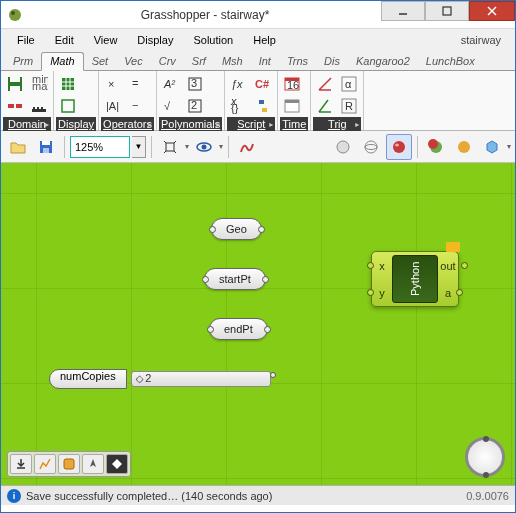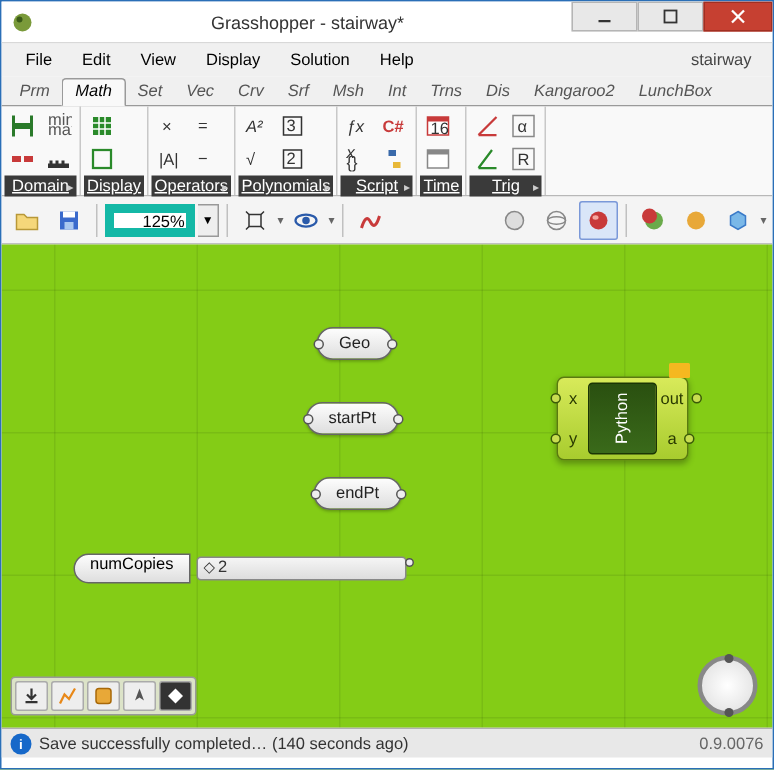--- a/index.html
+++ b/index.html
@@ -29,21 +29,21 @@
 .ribbon-icons { display:flex; flex:1; }
 .ribbon-col { display:flex; flex-direction:column; justify-content:space-around; }
 .ribbon-btn { width:24px; height:22px; display:flex; align-items:center; justify-content:center; border:1px solid transparent; }
 .ribbon-label { background:#3a3a3a; color:#fff; font-size:10px; text-align:center; padding:1px 2px; display:flex; justify-content:center; align-items:center; position:relative;text-decoration:underline; }
 .ribbon-label .expand { position:absolute; right:2px; color:#ccc; font-size:8px; }
 
 
 .toolbar { height:32px; background:#f4f4f4; border-bottom:1px solid #c0c0c0; display:flex; align-items:center; padding:0 4px; gap:2px; }
 .tb-btn { width:26px; height:26px; display:flex; align-items:center; justify-content:center; border:1px solid transparent; border-radius:2px; }
 .tb-sep { width:1px; height:22px; background:#c0c0c0; margin:0 3px; }
-.zoom-box { width:60px; height:22px; border:6px solid #14b8a6; background:#fff; display:flex; align-items:flex-start; padding:0 19px; }
+.zoom-box { width:60px; height:22px; border:1px solid #14b8a6; background:#fff; display:flex; align-items:center; padding:0 4px; }
 .zoom-arr { width:14px; height:22px; border:1px solid #999; border-left:none; background:#eee; display:flex; align-items:center; justify-content:center; font-size:8px; }
 
 
 .canvas { position:relative; height:322px; background:#84cc16; overflow:hidden; }
 .grid-v, .grid-h { position:absolute; background:rgba(0,0,0,0.08); }
 .grid-v { width:1px; top:0; bottom:0; }
 .grid-h { height:1px; left:0; right:0; }
 
 
 .param { position:absolute; height:22px; background:linear-gradient(#fdfdfd,#dedede); border:1px solid #666; border-radius:11px; display:flex; align-items:center; justify-content:center; padding:0 14px; font-size:11px; color:#222; box-shadow:0 1px 2px rgba(0,0,0,.25); }

